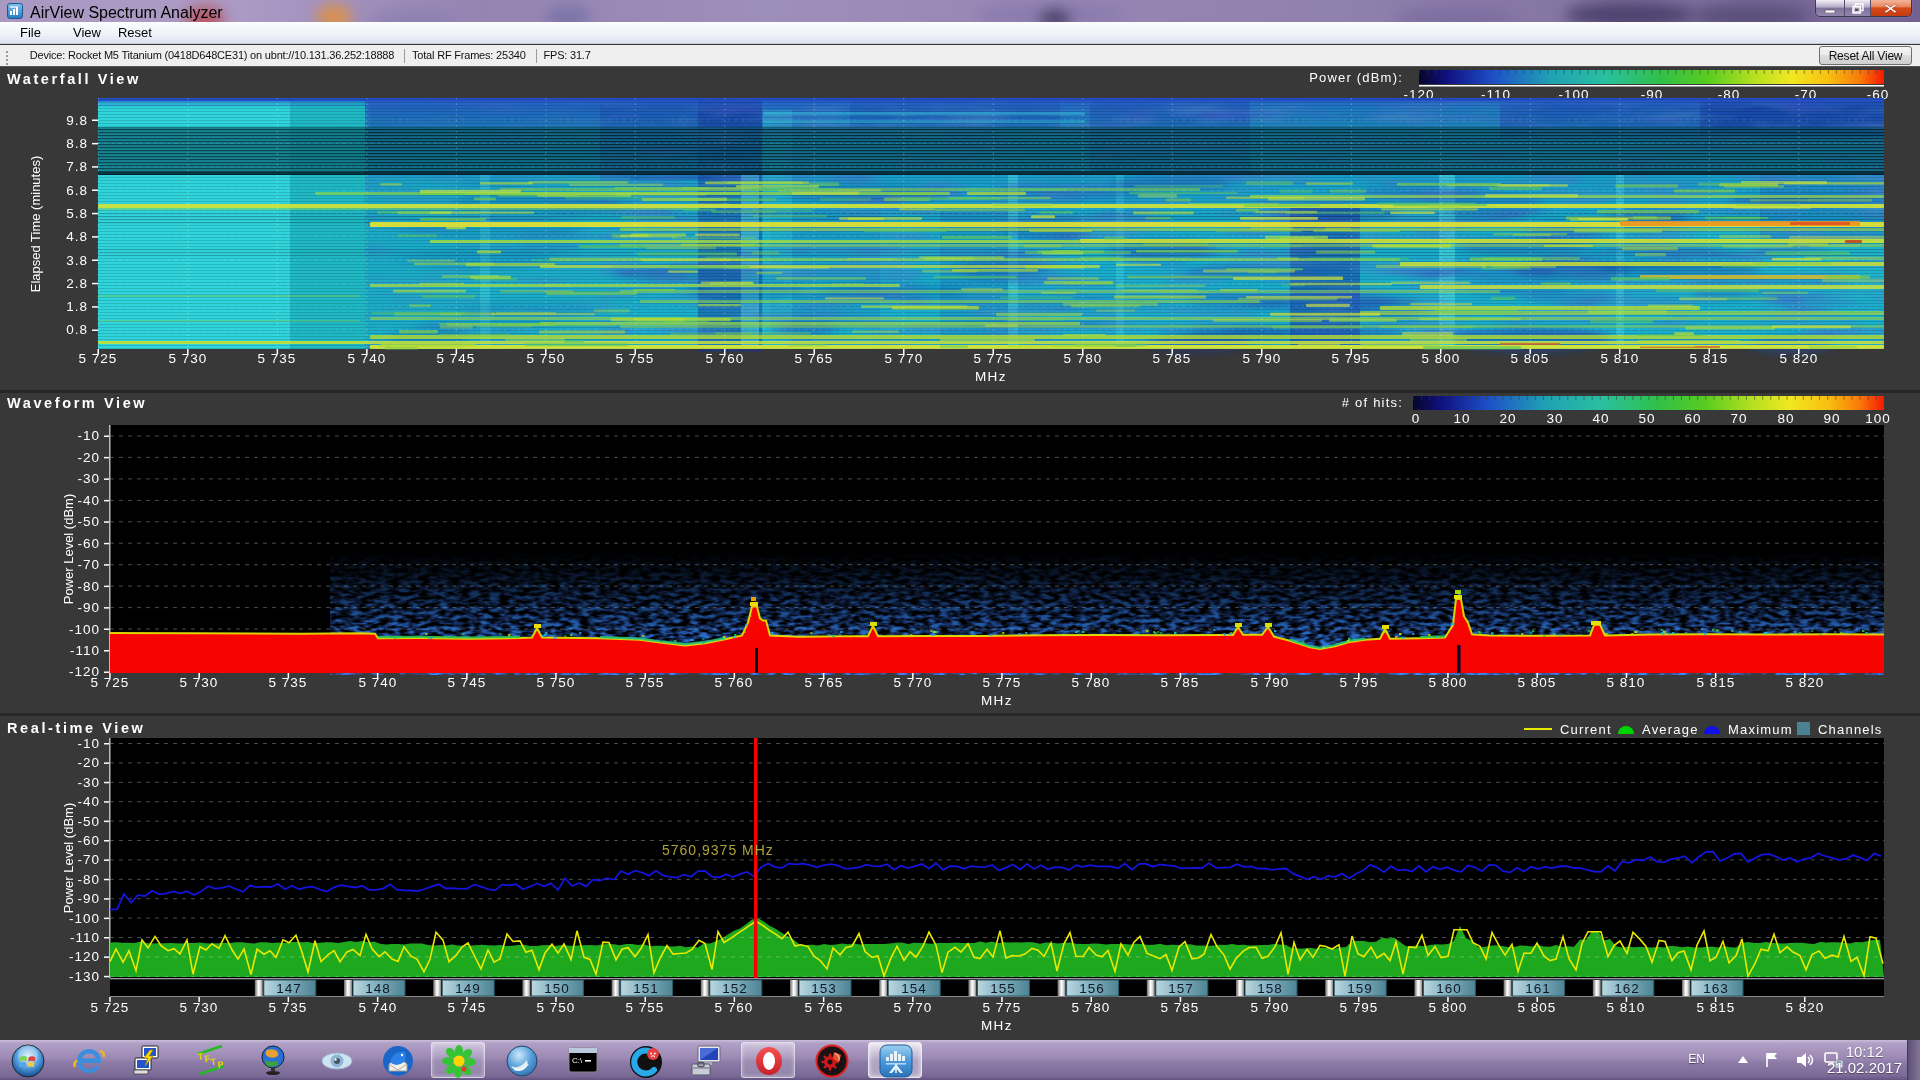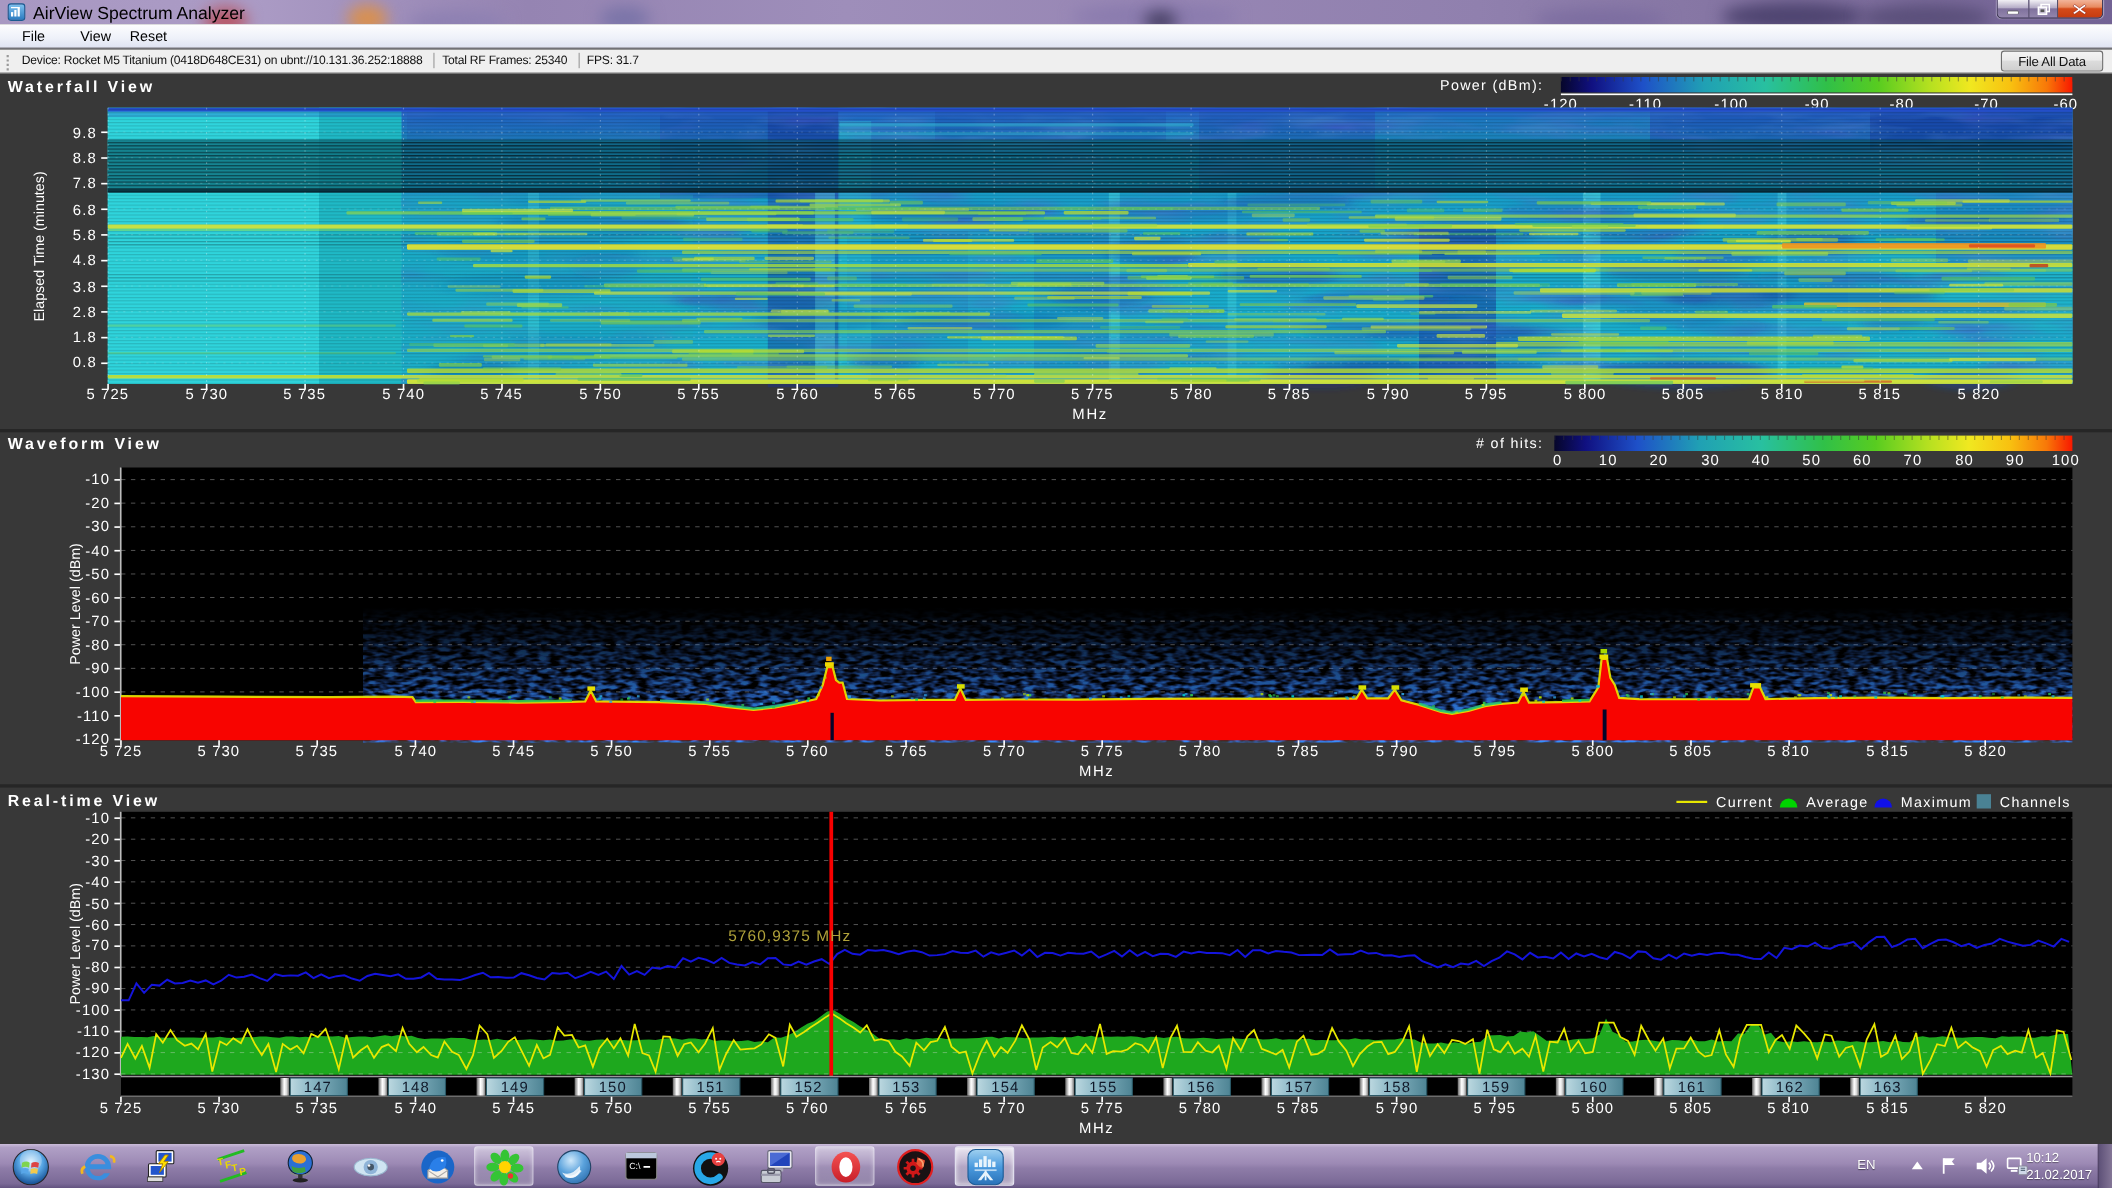--- a/index.html
+++ b/index.html
@@ -17,21 +17,21 @@
 #menubar span{display:inline-block;margin-top:3px}
 #toolbar{position:absolute;left:0;top:45px;width:1920px;height:22px;background:#efefef;font-size:11px;letter-spacing:-0.2px;color:#111;border-bottom:1px solid #555}
 #toolbar .sep{display:inline-block;width:1px;height:14px;background:#999;vertical-align:middle;margin:0 7px}
 #resetbtn{position:absolute;right:8px;top:1px;width:93px;height:19px;border:1px solid #707070;border-radius:3px;
  background:linear-gradient(180deg,#f4f4f4,#ebebeb 45%,#dcdcdc 50%,#cfcfcf);font-size:12px;text-align:center;line-height:18px}
 #taskbar{position:absolute;left:0;top:1040px;width:1920px;height:40px;
  background:linear-gradient(180deg,#cbbcda 0%,#b0a0c6 8%,#9c89b4 45%,#8e7ca8 55%,#7a6996 90%,#635380 100%)}
 .tbtn{position:absolute;top:2px;width:54px;height:36px;border-radius:3px}
 .hl{background:linear-gradient(180deg,rgba(255,255,255,.38),rgba(255,255,255,.13) 50%,rgba(255,255,255,.2));border:1px solid rgba(250,250,255,.55);box-shadow:inset 0 0 4px rgba(255,255,255,.45)}
 .hl2{background:linear-gradient(180deg,rgba(255,255,255,.72),rgba(255,255,255,.3) 50%,rgba(255,255,255,.42));border:1px solid #e8e8f4;box-shadow:inset 0 0 5px rgba(255,255,255,.8)}
-#clock{position:absolute;right:18px;top:4px;text-align:left;font-size:12px;line-height:16px;color:#fff;text-shadow:0 1px 1px rgba(0,0,0,.4)}
+#clock{position:absolute;right:18px;top:4px;text-align:center;font-size:15px;line-height:16px;color:#fff;text-shadow:0 1px 1px rgba(0,0,0,.4)}
 #showdesk{position:absolute;right:0;top:0;width:13px;height:40px;background:linear-gradient(90deg,#5e5178,#837596);border-left:1.5px solid #463a5c}
 svg text{font-family:"Liberation Sans",sans-serif}
 </style></head><body>
 <svg width="1920" height="1080" style="position:absolute;left:0;top:0">
 <defs>
 <linearGradient id="pg" x1="0" y1="0" x2="1" y2="0">
 <stop offset="0" stop-color="#06062a"></stop>
         <stop offset="0.06" stop-color="#101080"></stop>
 <stop offset="0.16" stop-color="#1e50c8"></stop>
         <stop offset="0.28" stop-color="#20a0b4"></stop>
@@ -1157,24 +1157,24 @@
   <div class="wb" id="wb-close" style="width:41px">
         <svg width="13" height="11" viewBox="0 0 13 11">
           <path d="M2 1 L6.5 4.2 L11 1 L12.5 2.5 L8 5.5 L12.5 8.5 L11 10 L6.5 6.8 L2 10 L0.5 8.5 L5 5.5 L0.5 2.5 Z" fill="#fff" stroke="#822" stroke-width="0.5"></path>
         </svg>
       </div>
  </div>
 </div>
 <div id="menubar"><span style="margin-left:20px">File</span><span style="margin-left:32px">View</span><span style="margin-left:17px">Reset</span></div>
 <div id="toolbar">
  <span style="display:inline-block;margin-left:6px;margin-top:3px;width:3px;height:14px;border-left:2px dotted #999;vertical-align:middle"></span>
- <span style="display:inline-block;margin-left:8px;margin-top:4px">Device: Rocket M5 Titanium (0418D648CE31) on ubnt://10.131.36.252:18888</span>
+ <span style="display:inline-block;margin-left:18px;margin-top:4px">Device: Rocket M5 Titanium (0418D648CE31) on ubnt://10.131.36.252:18888</span>
  <span class="sep"></span><span style="display:inline-block;margin-top:3px">Total RF Frames: 25340</span>
  <span class="sep"></span><span style="display:inline-block;margin-top:3px">FPS: 31.7</span>
- <div id="resetbtn">File All Data</div>
+ <div id="resetbtn">Reset All View</div>
 </div>
 <div id="taskbar">
 <div style="position:absolute;left:11px;top:4px;width:32px;height:32px"><svg width="34" height="34" viewBox="0 0 34 34">
         <defs>
 <radialGradient id="orb" cx="0.5" cy="0.35" r="0.75">
             <stop offset="0" stop-color="#d6eefc"></stop>
             <stop offset="0.45" stop-color="#58a6e4"></stop>
             <stop offset="0.8" stop-color="#1d5a9e"></stop>
             <stop offset="1" stop-color="#123c6e"></stop>
           </radialGradient>

